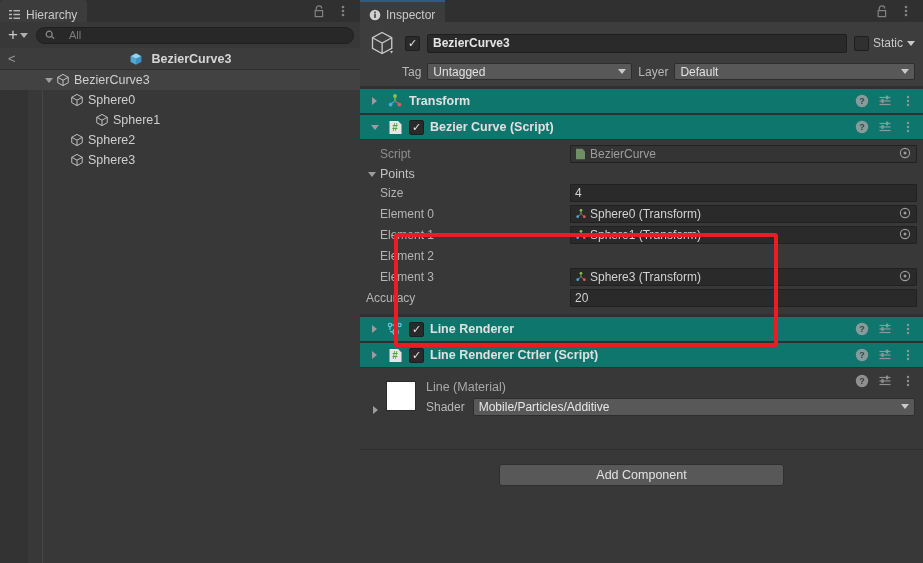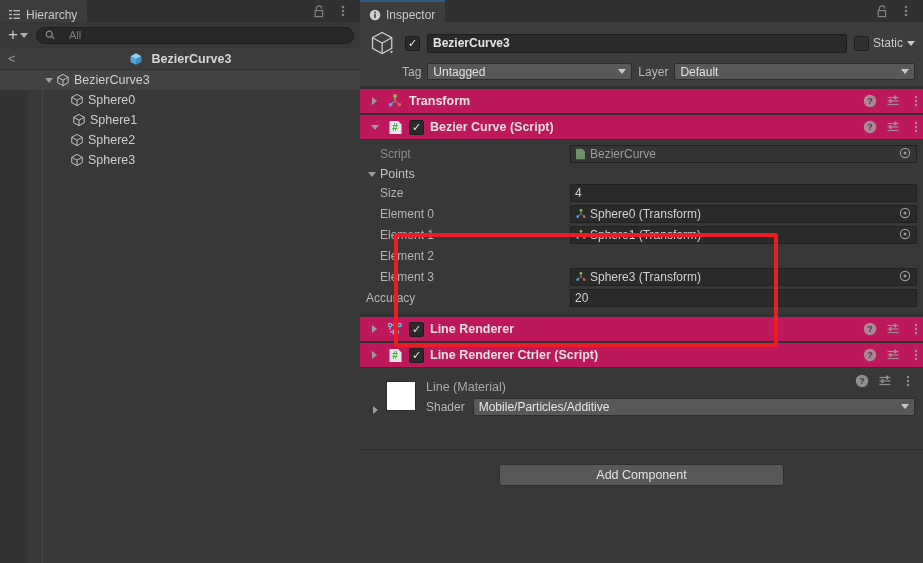--- a/index.html
+++ b/index.html
@@ -81,22 +81,22 @@
   .dropdown {
     height:17px; background:#585858; border:1px solid #2d2d2d; border-radius:2px;
     display:flex; align-items:center; padding:0 5px; color:#e0e0e0; font-size:12px;
     justify-content:space-between;
   }
   .dd-tag { width:205px; }
   .dd-layer { flex:1; }
   .dd-arrow { width:0;height:0;border-left:4px solid transparent;border-right:4px solid transparent;border-top:5px solid #c9c9c9; }
 
   .comp-head {
-    height:26px; background:#be185d; display:flex; align-items:center; gap:6px;
-    padding:0 0 0 8px; border-top:1px solid #303030; border-bottom:1px solid #303030;
+    height:26px; background:#0f766e; display:flex; align-items:center; gap:6px;
+    padding:0 8px 0 8px; border-top:1px solid #303030; border-bottom:1px solid #303030;
   }
   .foldout { width:13px; display:flex; align-items:center; justify-content:center; }
   .tri-r { width:0;height:0;border-top:4.5px solid transparent;border-bottom:4.5px solid transparent;border-left:5.5px solid #9d9d9d; }
   .comp-ico { width:16px;height:16px;display:inline-flex;align-items:center;justify-content:center; }
   .comp-title { font-weight:bold; color:#e0e0e0; font-size:12.5px; flex:1; }
   .head-icons { display:flex; align-items:center; gap:9px; }
   .hi { width:14px; height:14px; display:inline-flex; align-items:center; justify-content:center; opacity:.8; }
 
   .comp-body { background:#383838; padding: 4px 0 5px 0; }
   .prow { height:19px; display:flex; align-items:center; margin:0 6px 2px 6px; }
@@ -232,21 +232,21 @@
       <div class="tree-row" style="padding-left:70px">
         <span class="cube-ico">
           <svg width="14" height="14" viewBox="0 0 16 16">
             <path d="M8 1.6 14 4.9v6.2L8 14.4 2 11.1V4.9z" fill="none" stroke="#c6c6c6" stroke-width="1.1"></path>
             <path d="M2 4.9 8 8.2l6-3.3M8 8.2v6.2" fill="none" stroke="#c6c6c6" stroke-width="1.1"></path>
           </svg>
         </span>
         <span class="tree-label">Sphere0</span>
       </div>
 
-      <div class="tree-row" style="padding-left:72px">
+      <div class="tree-row" style="padding-left:95px">
         <span class="cube-ico">
           <svg width="14" height="14" viewBox="0 0 16 16">
             <path d="M8 1.6 14 4.9v6.2L8 14.4 2 11.1V4.9z" fill="none" stroke="#c6c6c6" stroke-width="1.1"></path>
             <path d="M2 4.9 8 8.2l6-3.3M8 8.2v6.2" fill="none" stroke="#c6c6c6" stroke-width="1.1"></path>
           </svg>
         </span>
         <span class="tree-label">Sphere1</span>
       </div>
 
       <div class="tree-row" style="padding-left:70px">

